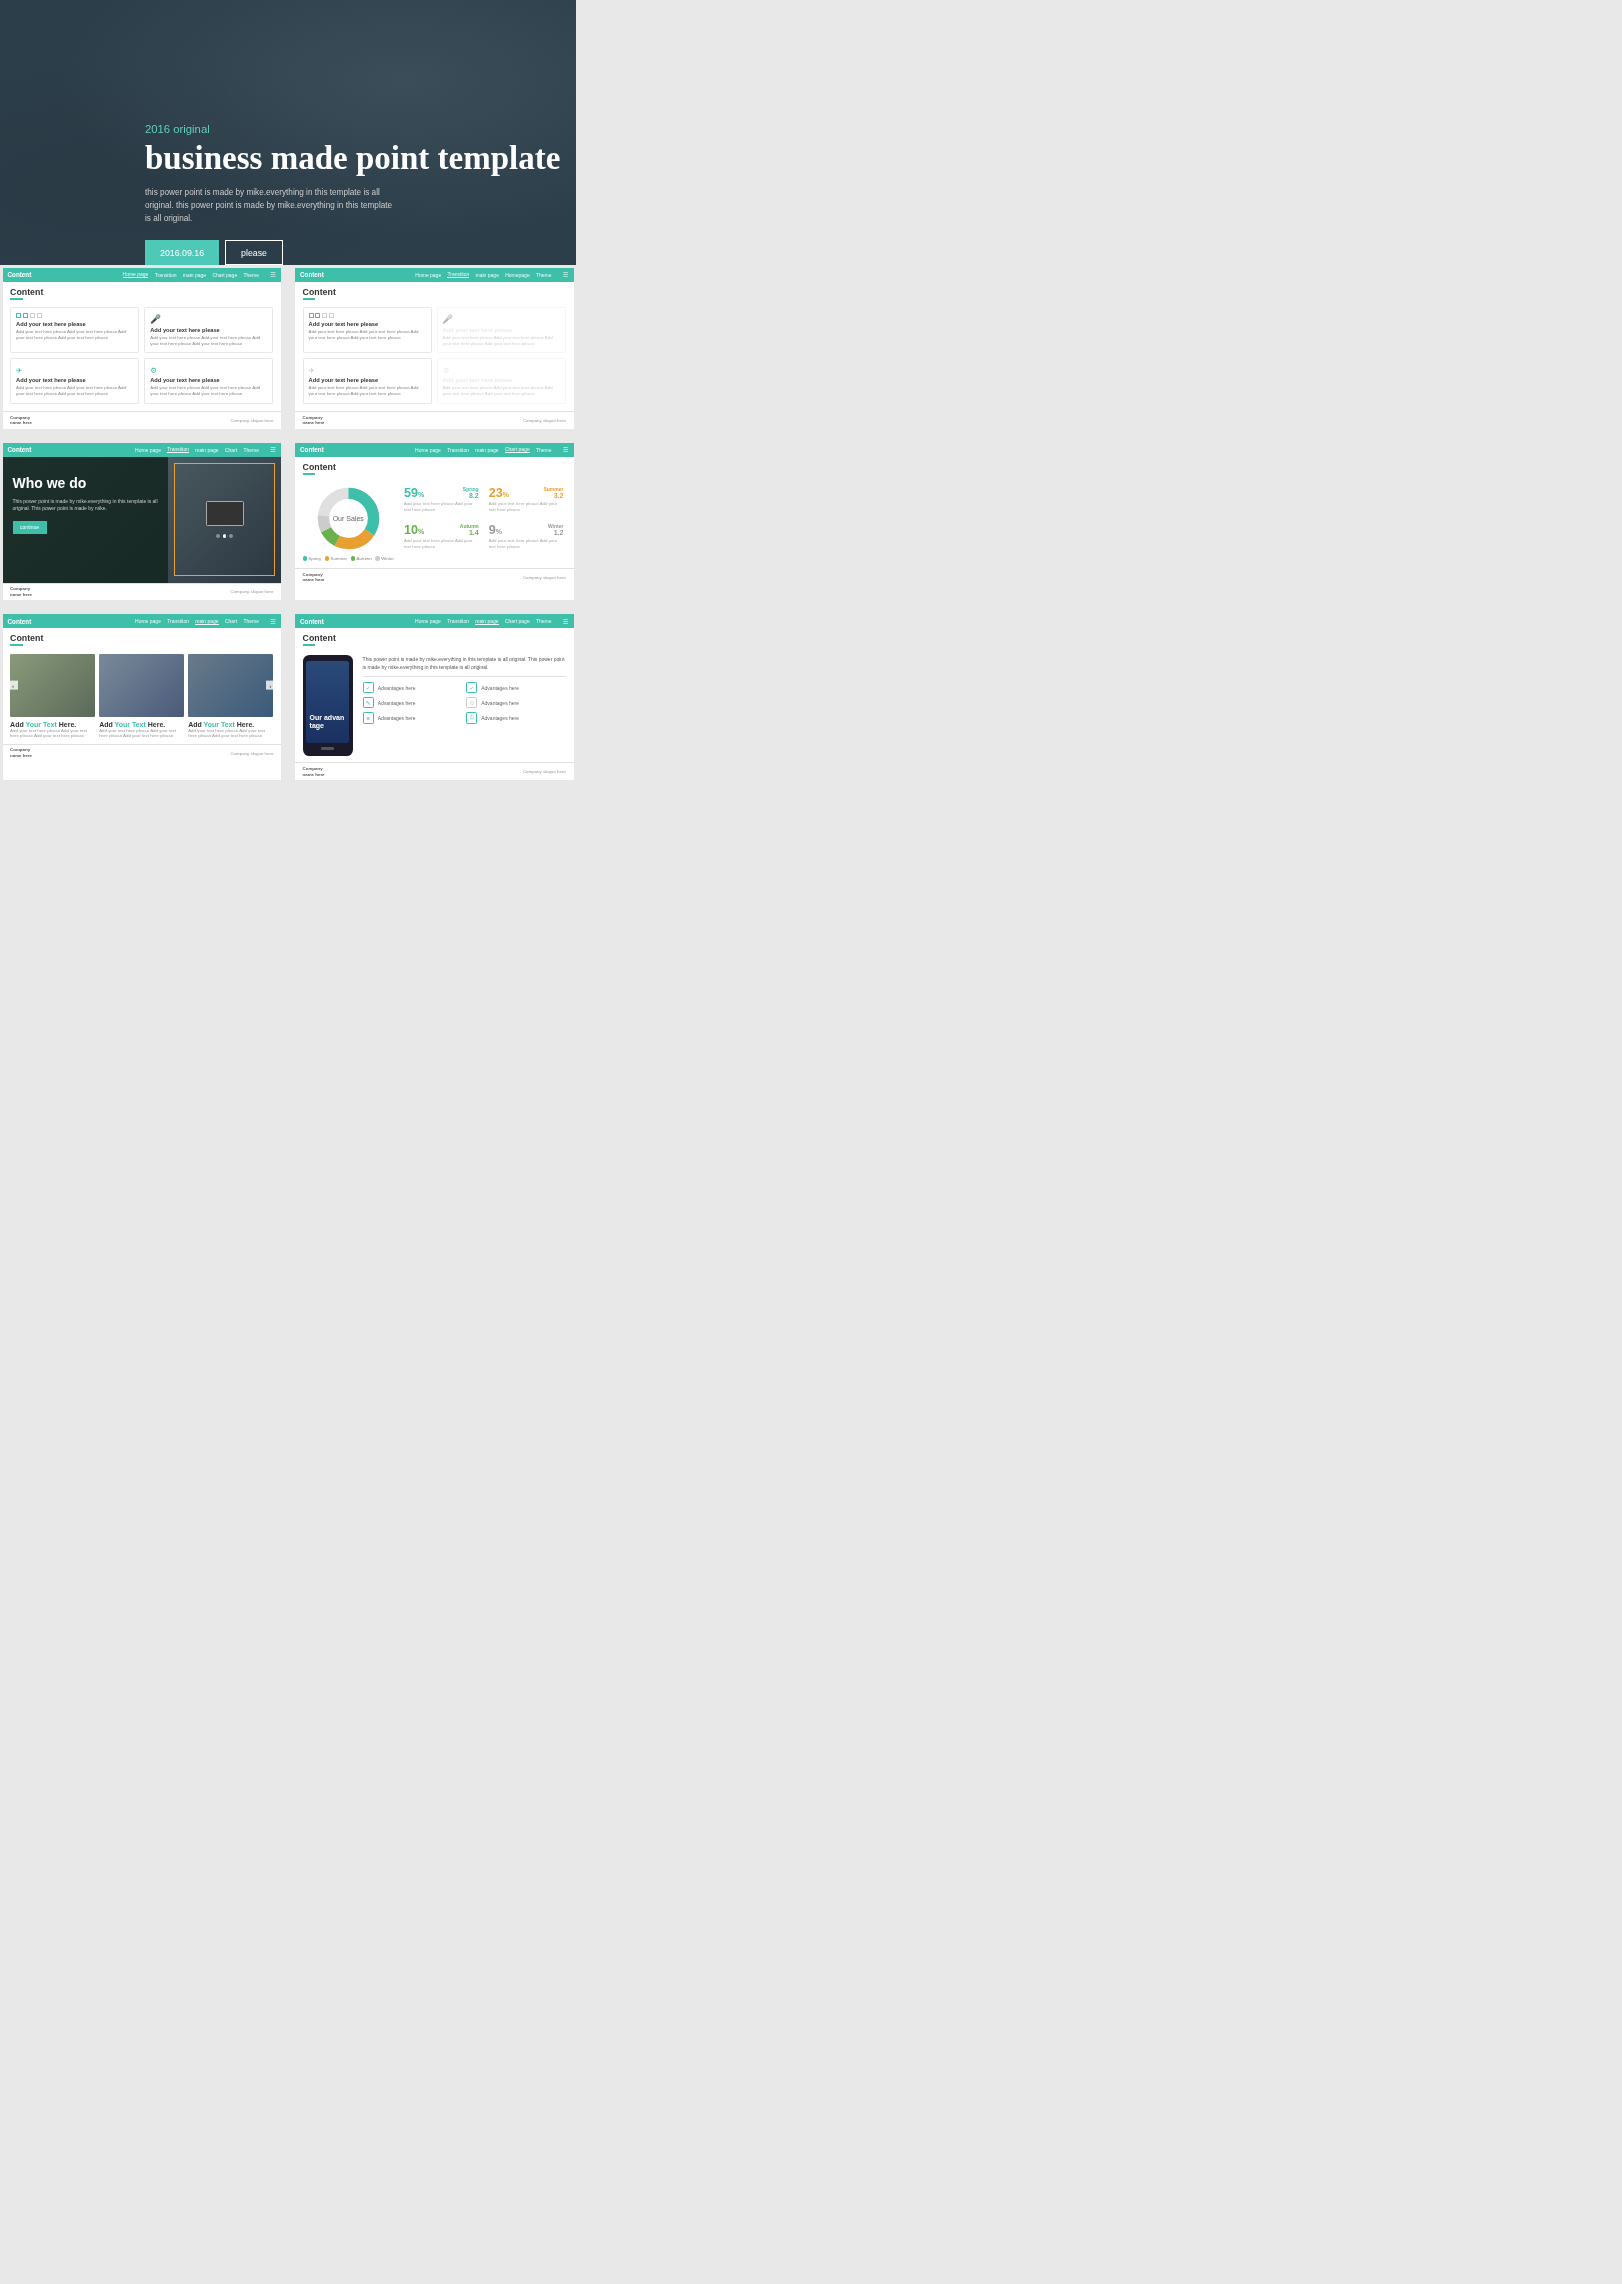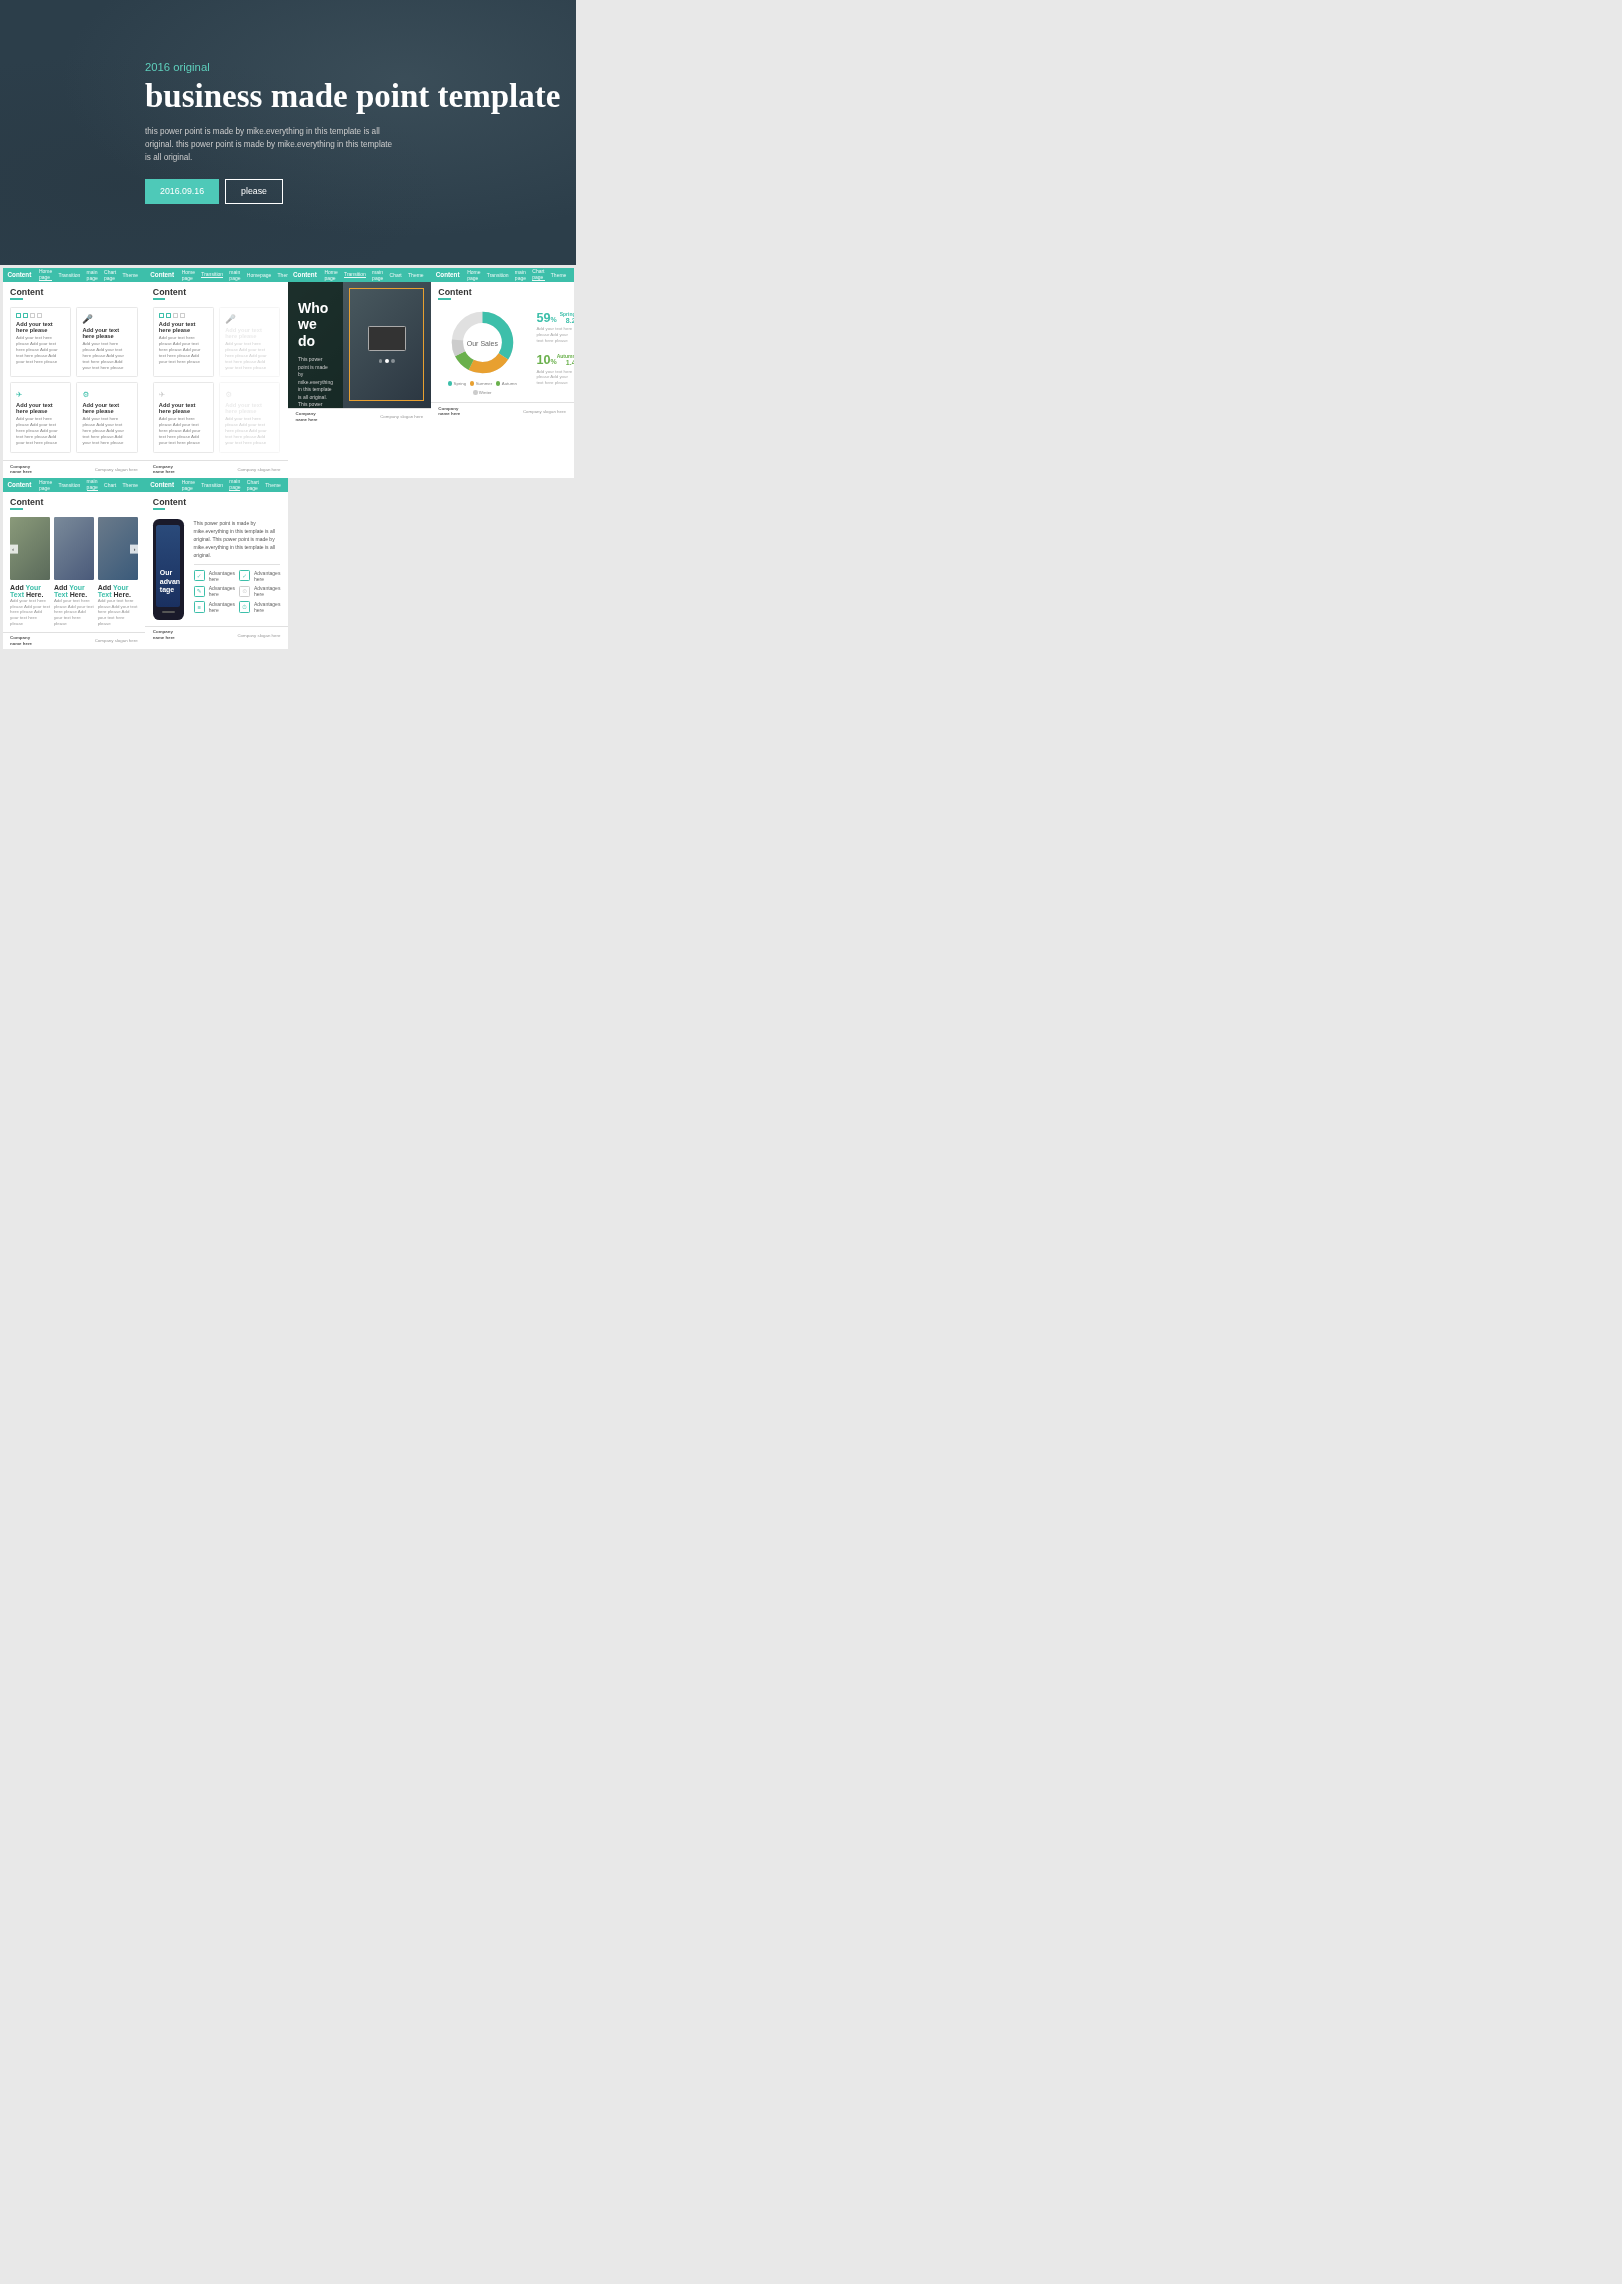--- a/index.html
+++ b/index.html
@@ -8,21 +8,21 @@
     
     .hero {
       position: relative;
       width: 100%;
       height: 265px;
       background: linear-gradient(rgba(20,30,40,0.65), rgba(20,30,40,0.65)),
         repeating-linear-gradient(45deg, #2a3540 0px, #2a3540 1.3px, #1a2530 1.3px, #1a2530 12.6px);
       background-color: #2a3a4a;
       overflow: hidden;
       display: flex;
-      align-items: center;
+      align-items: flex-end;
     }
     .hero-bg {
       position: absolute; top:0; left:0; width:100%; height:100%;
       background: #2c3e4a;
       background-image:
         radial-gradient(ellipse at 70% 30%, rgba(80,100,110,0.4) 0%, transparent 60%),
         radial-gradient(ellipse at 20% 70%, rgba(40,55,65,0.5) 0%, transparent 50%);
     }
     .hero-content {
       position: relative;
@@ -66,22 +66,22 @@
       color: white;
       border: 0.9px solid white;
       padding: 6.3px 15px;
       font-size: 8.8px;
       cursor: pointer;
     }
 
     
     .slides-grid {
       display: grid;
-      grid-template-columns: 1fr 1fr 1fr 1fr;
-      gap: 0;
+      grid-template-columns: 1fr 1fr;
+      gap: 14px;
       padding: 2.5px;
     }
 
     
     .slide-card {
       background: white;
       position: relative;
       overflow: hidden;
     }
 

